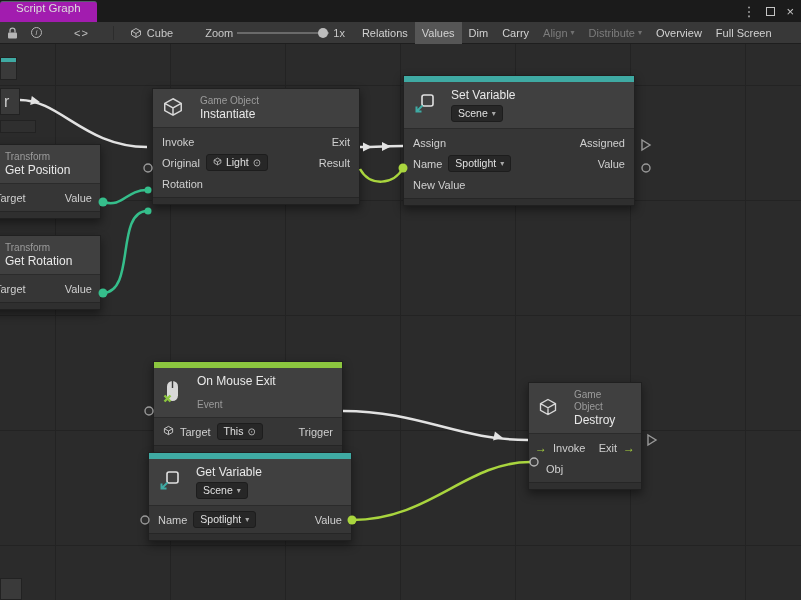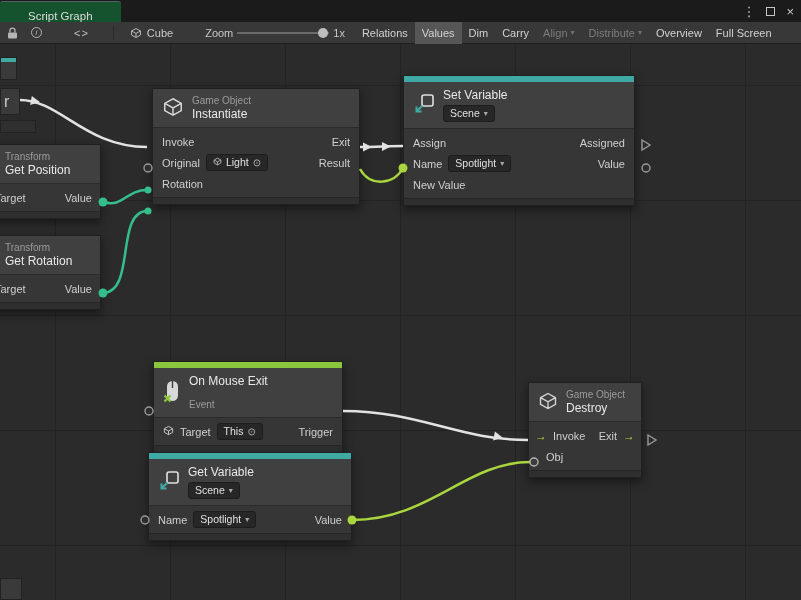--- a/index.html
+++ b/index.html
@@ -2,21 +2,21 @@
 <html style="--teal-accent: #3FAAA3; --green-accent: #8CC63F; --control-wire: #E2E2E2; --transform-wire: #35BE8B; --variable-wire: #A9D53E;"><head>
 <meta charset="utf-8">
 <style>
   *{margin:0;padding:0;box-sizing:border-box}
   html,body{width:801px;height:600px;overflow:hidden}
   body{font-family:"Liberation Sans",sans-serif;background:#2b2b2b;color:#ccc}
   .window{position:relative;width:801px;height:600px;background:#2b2b2b}
 
   
   .tabbar{height:22px;background:#1b1b1b;display:flex;align-items:flex-end;position:relative}
-  .tab{height:21px;background:#14532d;padding:0 28px;display:flex;align-items:flex-end;
+  .tab{height:21px;background:#a21caf;padding:0 16px;display:flex;align-items:flex-start;
        font-size:11.5px;color:#dcdcdc;border-top:1px solid #55606a;border-radius:3px 3px 0 0}
   .win-controls{position:absolute;right:7px;top:0;height:22px;display:flex;align-items:center;gap:11px;
        color:#c8c8c8;font-size:13px}
   .maximize-box{width:9px;height:9px;border:1px solid #c4c4c4;display:inline-block}
 
   
   .toolbar{height:22px;background:#383838;border-bottom:1px solid #1e1e1e;display:flex;align-items:center;
        font-size:11px;color:#c8c8c8;padding:0 3px;white-space:nowrap}
   .tb-icon{display:inline-flex;align-items:center;justify-content:center}
   .circle-i{width:11px;height:11px;border:1px solid #b5b5b5;border-radius:50%;font-size:8px;
@@ -39,21 +39,21 @@
       linear-gradient(to right,#232323 1px,transparent 1px),
       linear-gradient(to bottom,#232323 1px,transparent 1px);
     background-size:115px 115px;background-position:55px 41px;overflow:hidden}
 
   
   .node{position:absolute;background:#3a3a3a;border:1px solid #202020;box-shadow:0 4px 9px rgba(0,0,0,.45);
         color:#c8c8c8;font-size:11px}
   .accent{height:6px}
   .accent.teal{background:var(--teal-accent,#3FAAA3)}
   .accent.green{background:var(--green-accent,#8CC63F)}
-  .nheader{background:#404040;border-bottom:1px solid #2b2b2b;padding:6px 9px;display:flex;align-items:center;gap:8px}
+  .nheader{background:#404040;border-bottom:1px solid #2b2b2b;padding:6px 9px;display:flex;align-items:center;gap:16px}
   .nheader .cat{font-size:10px;color:#9b9b9b;line-height:12px}
   .nheader .title{font-size:12px;color:#e8e8e8;line-height:14px}
   .nheader .sub{font-size:10px;color:#9b9b9b;line-height:12px;margin-top:11px}
   .nbody{background:#363636;padding:3px 0}
   .nfooter{height:7px;background:#2f2f2f;border-top:1px solid #262626}
   .row{height:21px;display:flex;align-items:center;padding:0 9px;gap:6px}
   .right{margin-left:auto}
   .plabel{color:#cfcfcf}
   .pill{background:#272727;border:1px solid #1d1d1d;border-radius:3px;padding:1px 6px;display:inline-flex;
         align-items:center;gap:4px;font-size:10.5px;color:#e0e0e0;line-height:13px;cursor:default}

